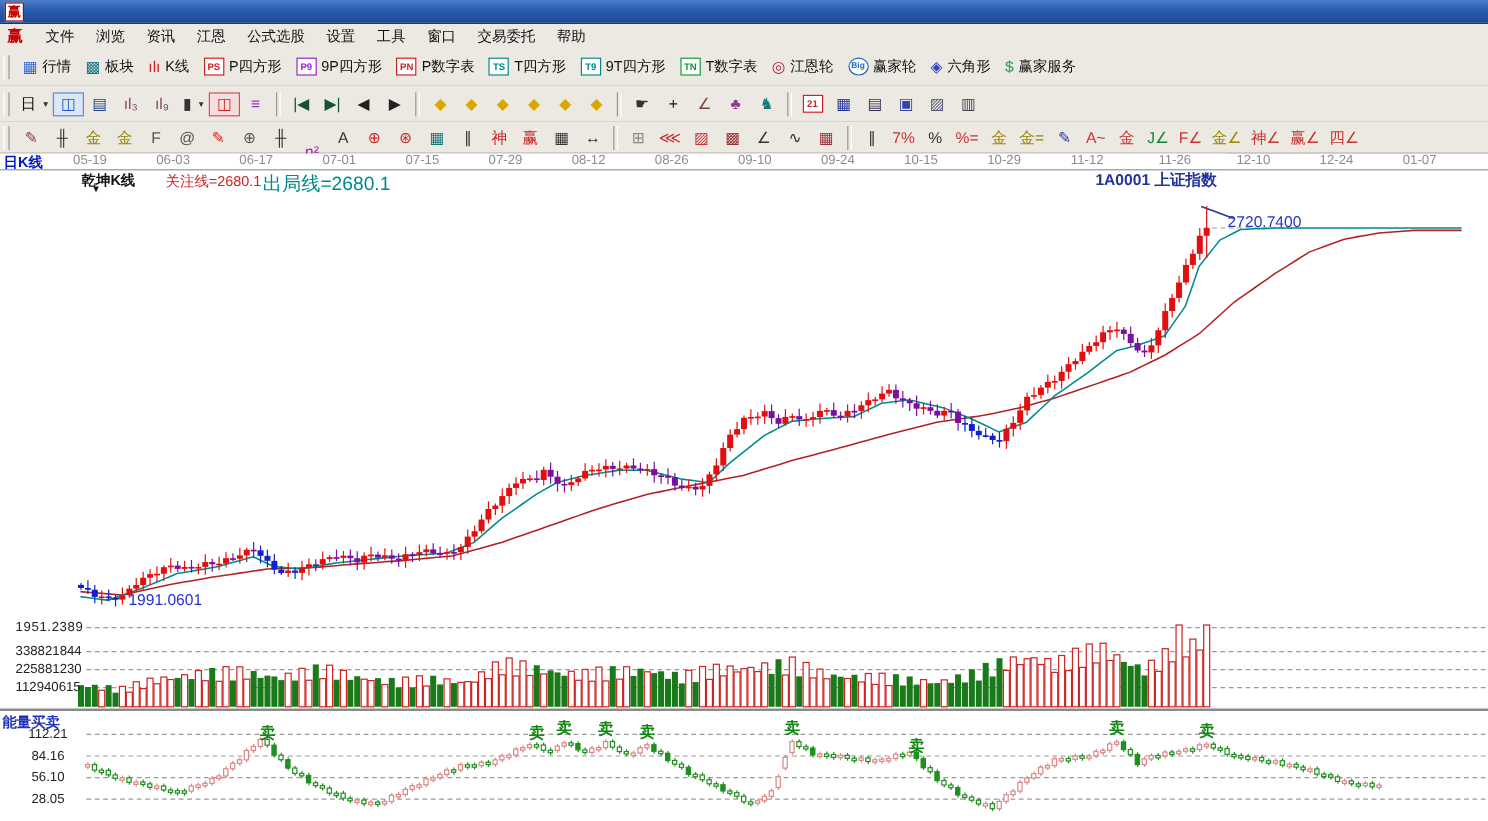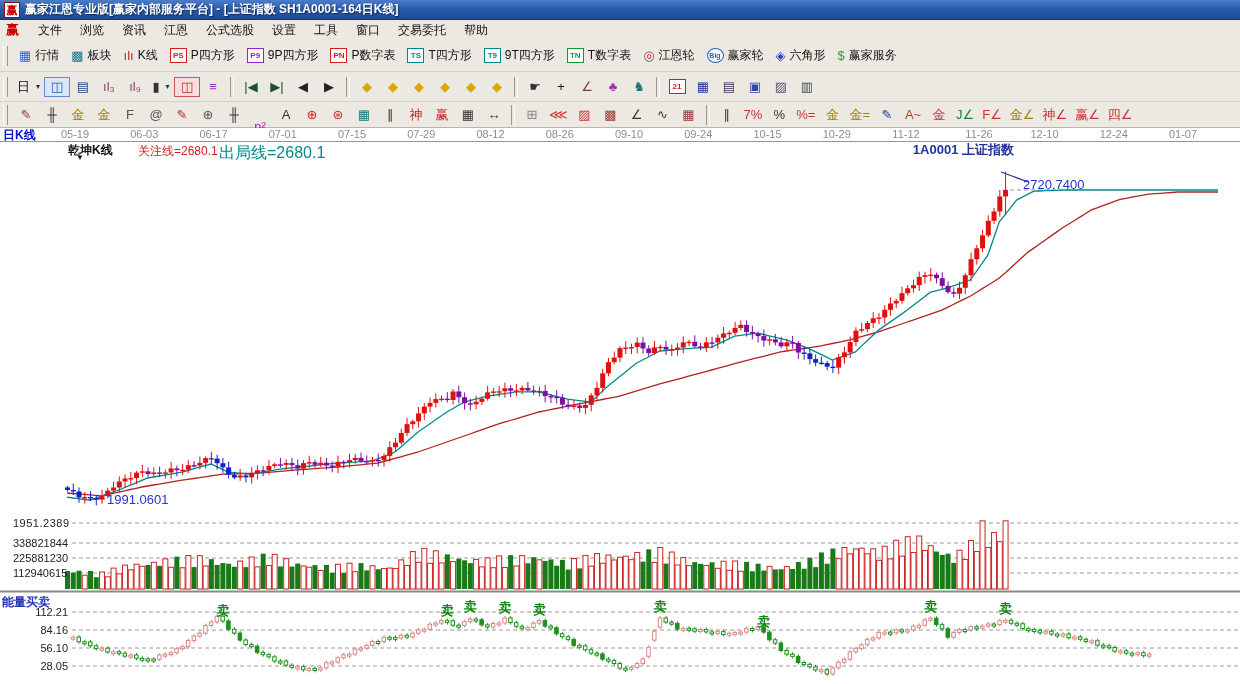--- a/index.html
+++ b/index.html
@@ -46,31 +46,30 @@
   .lbl-attention{left:138px;top:15px;color:#d02222;font-size:12px;}
   .lbl-exit{left:219px;top:15px;color:#008b8b;font-size:16px;}
   .lbl-symbol{right:8px;top:13px;color:#223399;font-weight:bold;font-size:13px;}
   .lbl-peak{left:1023px;top:49px;color:#2233cc;font-size:13px;}
   .lbl-low{left:107px;top:364px;color:#2233cc;font-size:13px;}
   .lbl-pricebottom{left:13px;top:389px;color:#222;font-size:11px;letter-spacing:.5px;}
   .lbl-vol1{left:13px;top:409px;color:#222;font-size:11px;}
   .lbl-vol2{left:13px;top:424px;color:#222;font-size:11px;}
   .lbl-vol3{left:13px;top:439px;color:#222;font-size:11px;}
   .lbl-oscname{left:2px;top:466px;color:#2233bb;font-weight:bold;font-size:12px;}
-  .osc-scale{position:absolute;left:12px;width:56px;text-align:right;color:#222;font-size:11px;z-index:3;}
+  .osc-scale{position:absolute;left:12px;width:56px;text-align:center;color:#222;font-size:11px;z-index:3;}
   .watermark{position:absolute;right:4px;bottom:0;color:rgba(198,28,28,.88);font-size:30px;font-weight:bold;
     font-family:"Liberation Serif","DejaVu Serif",serif;z-index:1;letter-spacing:2px;}
   #chart-svg{position:absolute;left:0;top:13px;z-index:2;}
 </style>
 </head>
 <body>
 
 <div class="titlebar">
   <span class="app-ico">赢</span>
-  <span class="title-text">赢家江恩专业版[赢家内部服务平台] - [上证指数  SH1A0001-164日K线]</span>
 </div>
 
 <div class="menubar">
   <span class="menu-logo">赢</span>
   <span id="menu-items" style="display:flex;">
       <span class="menu-item">文件</span>
       <span class="menu-item">浏览</span>
       <span class="menu-item">资讯</span>
       <span class="menu-item">江恩</span>
       <span class="menu-item">公式选股</span>

